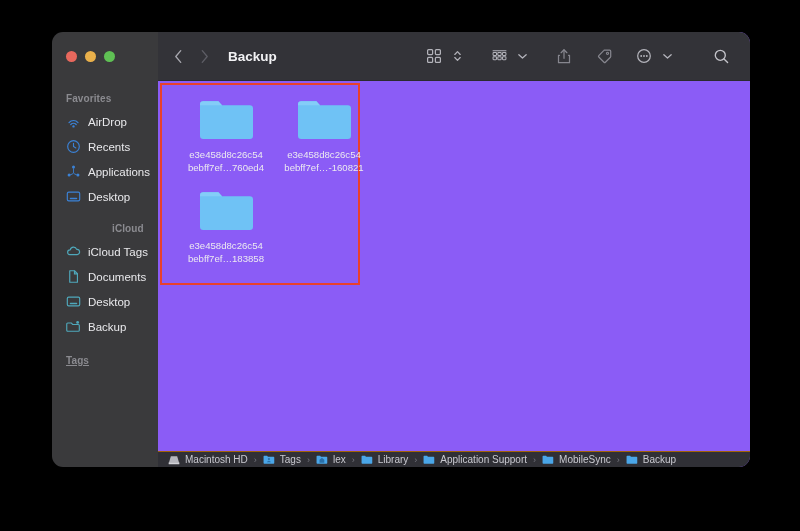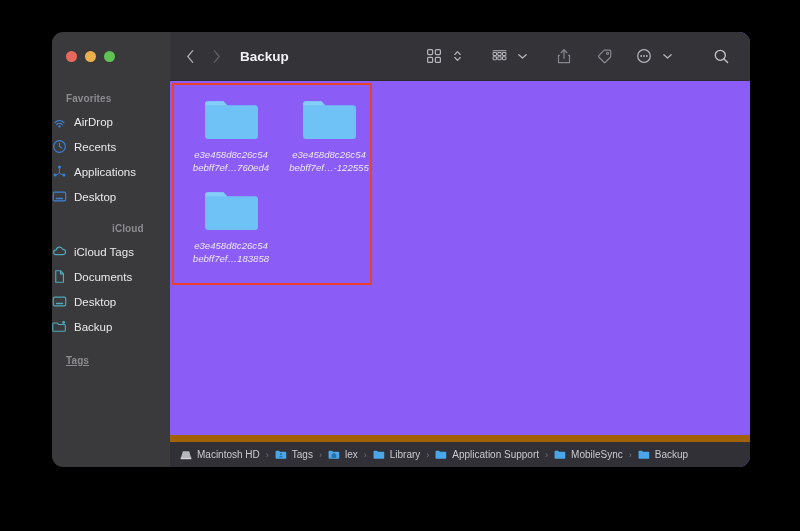--- a/index.html
+++ b/index.html
@@ -18,21 +18,21 @@
     border-radius: 11px;
     overflow: hidden;
     display: flex;
     flex-direction: column;
     box-shadow: 0 6px 26px rgba(0,0,0,0.75);
   }
   .win-body { display: flex; flex: 1; min-height: 0; }
 
   
   #sidebar {
-    width: 118px;
+    width: 106px;
     background: #3a3a3c;
     display: flex; flex-direction: column;
     flex-shrink: 0;
     padding-top: 0;
   }
   #traffic-lights {
     height: 49px;
     display: flex; align-items: center;
     padding-left: 14px;
     gap: 8px;
@@ -46,20 +46,21 @@
   .sb-section-title {
     font-size: 10px; font-weight: bold;
     color: #8b8b90;
     padding: 6px 0 5px 14px;
     letter-spacing: 0.1px;
   }
   .sb-item {
     display: flex; align-items: center;
     gap: 7px;
     height: 25px;
+    padding-left: 14px;
     color: #e9e9ec;
     font-size: 11.5px;
   }
   .sb-item .sb-ico {
     width: 15px; height: 15px;
     display: flex; align-items: center; justify-content: center;
     flex-shrink: 0;
   }
   .sb-item .sb-ico svg { display: block; }
   .sb-label { white-space: nowrap; }
@@ -100,24 +101,23 @@
 
   
   #content-area {
     flex: 1;
     position: relative;
     min-height: 0;
     overflow: hidden;
   }
   #icon-grid {
     position: absolute;
-    left: 12px; top: 8px;
+    left: 19px; top: 8px;
     display: flex; flex-wrap: wrap;
     width: 206px;
-    font-style: italic;
   }
   .file-item {
     width: 98px;
     padding-top: 8px;
     display: flex; flex-direction: column; align-items: center;
   }
   .folder-ico { width: 58px; height: 46px; }
   .file-label {
     margin-top: 6px;
     font-size: 9.6px;
@@ -130,23 +130,23 @@
   #selection-rect {
     position: absolute;
     left: 2px; top: 2px;
     width: 200px; height: 202px;
     border: 2px solid #e8412c;
     pointer-events: none;
   }
 
   
   #path-bar {
-    height: 32px;
+    height: 16px;
     background: #303036;
-    border-top: 7px solid #a16207;
+    border-top: 1px solid #a16207;
     display: flex; align-items: center;
     padding-left: 10px;
     flex-shrink: 0;
     gap: 0;
     overflow: hidden;
   }
   .crumb { display: flex; align-items: center; gap: 5px; white-space: nowrap; }
   .crumb-label { font-size: 10px; color: #c9c9d0; }
   .crumb-sep { font-size: 9px; color: #76767f; margin: 0 6px; }
   .crumb-ico { width: 12px; height: 11px; display: flex; align-items: center; justify-content: center; }
@@ -388,21 +388,21 @@
             <span class="file-label"><span>e3e458d8c26c54</span><br><span>bebff7ef…760ed4</span></span>
           </div>
 
           <div class="file-item">
             <span class="folder-ico">
               <svg width="58" height="46" viewBox="0 0 58 46">
                   <path d="M3 7.5a3.2 3.2 0 0 1 3.2-3.2h15.2l3.6 4h27.8A3.2 3.2 0 0 1 56 11.5v27.2a3.2 3.2 0 0 1-3.2 3.2H6.2A3.2 3.2 0 0 1 3 38.7z" fill="#6fc2f5"></path>
                   <path d="M3 7.5a3.2 3.2 0 0 1 3.2-3.2h15.2l3.6 4H3z" fill="#84cdf8"></path>
                 </svg>
             </span>
-            <span class="file-label"><span>e3e458d8c26c54</span><br><span>bebff7ef…-122555</span></span>
+            <span class="file-label"><span>e3e458d8c26c54</span><br><span>bebff7ef…-160821</span></span>
           </div>
 
           <div class="file-item" style="padding-top:14px;">
             <span class="folder-ico">
               <svg width="58" height="46" viewBox="0 0 58 46">
                   <path d="M3 7.5a3.2 3.2 0 0 1 3.2-3.2h15.2l3.6 4h27.8A3.2 3.2 0 0 1 56 11.5v27.2a3.2 3.2 0 0 1-3.2 3.2H6.2A3.2 3.2 0 0 1 3 38.7z" fill="#6fc2f5"></path>
                   <path d="M3 7.5a3.2 3.2 0 0 1 3.2-3.2h15.2l3.6 4H3z" fill="#84cdf8"></path>
                 </svg>
             </span>
             <span class="file-label"><span>e3e458d8c26c54</span><br><span>bebff7ef…183858</span></span>

